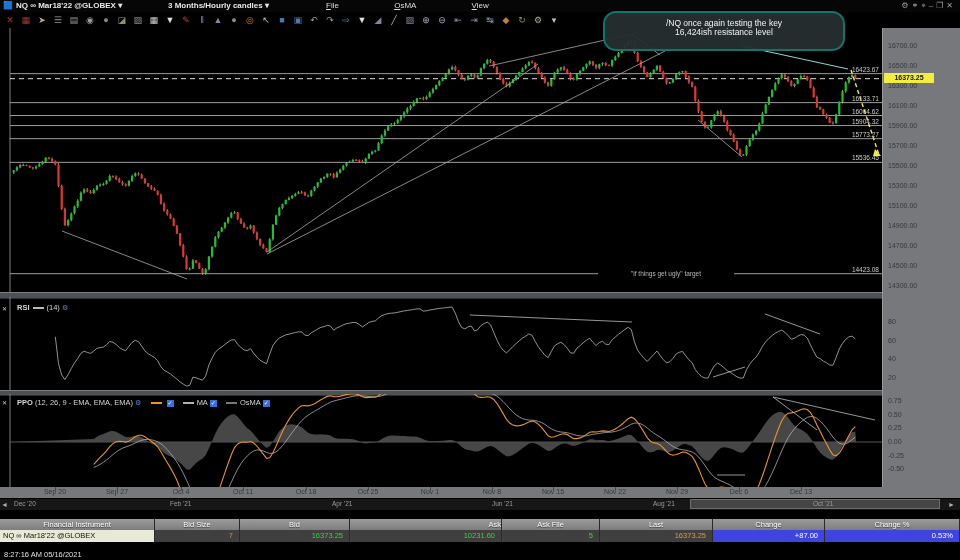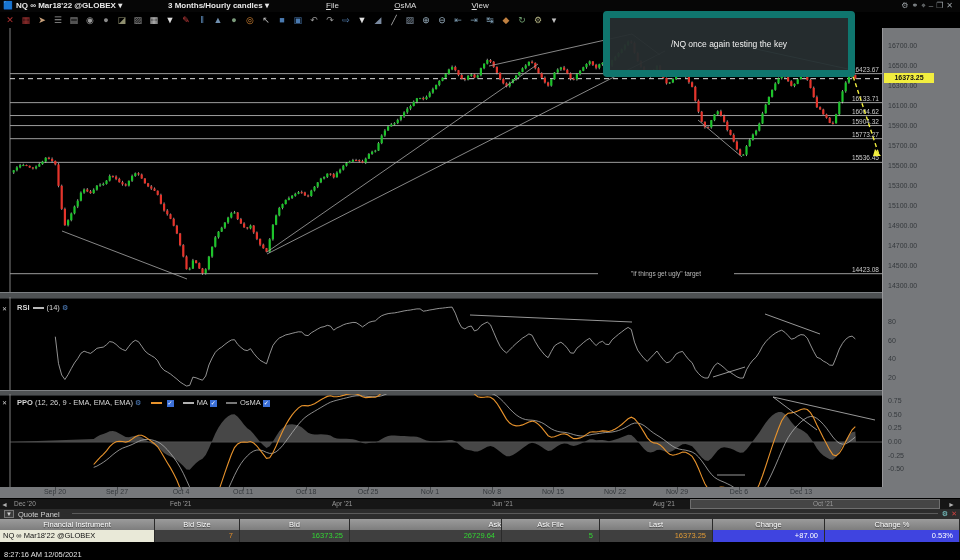--- a/index.html
+++ b/index.html
@@ -19,22 +19,22 @@
   .axlab{position:absolute;left:5px;color:#34383c;font-size:7px;white-space:nowrap;}
   .sep{left:0;width:960px;background:#4e5153;border-top:1px solid #7d8083;border-bottom:1px solid #2c2e30;}
   .pclose{color:#cfcfcf;font-size:6px;left:2px;}
   .phead{color:#d6d6d6;font-size:7.5px;white-space:nowrap;}
   .phead b{font-size:7.5px;}
   .lsample{display:inline-block;width:11px;height:2px;vertical-align:middle;margin:0 3px;}
   .chk{display:inline-block;width:7px;height:7px;background:#3b6fd6;color:#fff;font-size:6px;line-height:7px;
        text-align:center;vertical-align:middle;margin:0 4px 0 2px;}
   
   #callout{left:603px;top:11px;width:238px;height:33px;background:rgba(38,46,48,.96);
-           border:7px solid #0f766e;border-radius:4px;color:#f2f2f2;font-size:8.5px;
-           text-align:center;line-height:1.7;padding-top:19px;z-index:5;}
+           border:2px solid #0f766e;border-radius:13px;color:#f2f2f2;font-size:8.5px;
+           text-align:center;line-height:1.7;padding-top:3px;z-index:5;}
   #price-tag{left:884px;top:73px;width:50px;height:10px;background:#f2ee3f;color:#111;
              font-size:7px;font-weight:bold;text-align:center;line-height:10px;z-index:4;}
   
   #xaxis{left:0;top:487px;width:960px;height:11px;background:#76787b;}
   .xdate{position:absolute;top:1px;color:#34383c;font-size:7px;transform:translateX(-50%);white-space:nowrap;}
   
   #scrollrow{left:0;top:498px;width:960px;height:11px;background:#161616;border-top:1px solid #000;}
   #scroll-thumb{position:absolute;left:690px;top:0;width:250px;height:10px;background:#454545;
                 border:1px solid #6e6e6e;box-sizing:border-box;}
   .smon{position:absolute;top:1px;color:#9a9a9a;font-size:6.5px;white-space:nowrap;}
@@ -667,20 +667,21 @@
       <div class="axlab" style="top: 382.65px;">0.50</div>
       <div class="axlab" style="top: 396.325px;">0.25</div>
       <div class="axlab" style="top: 410px;">0.00</div>
       <div class="axlab" style="top: 423.675px;">-0.25</div>
       <div class="axlab" style="top: 437.35px;">-0.50</div>
     </div>
   <div id="price-tag" class="abs">16373.25</div>
 
   <div id="callout" class="abs">
     <div>/NQ once again testing the key</div>
+    <div style="margin-top:-5px;">16,424ish resistance level</div>
   </div>
 
   <span class="abs pclose" style="top:305px;">✕</span>
   <div class="abs phead" style="left:17px;top:303px;">
     <b>RSI</b><span class="lsample" style="background:#b8b8b8;"></span><span>(14)</span>
     <span style="color:#5588cc;font-size:7px;">⚙</span>
   </div>
 
   <span class="abs pclose" style="top:399px;">✕</span>
   <div class="abs phead" style="left:17px;top:398px;">
@@ -725,44 +726,37 @@
     <div id="scroll-thumb"></div>
     <span class="sarrow" style="left:948px;">►</span>
   <div class="smon" style="left: 14px;">Dec '20</div>
       <div class="smon" style="left: 170px;">Feb '21</div>
       <div class="smon" style="left: 332px;">Apr '21</div>
       <div class="smon" style="left: 492px;">Jun '21</div>
       <div class="smon" style="left: 653px;">Aug '21</div>
       <div class="smon" style="left: 813px;">Oct '21</div>
     </div>
 
-  <div id="qp-head" class="abs">
-    <span style="position:absolute;left:4px;top:1px;font-size:6px;border:1px solid #777;background:#3a3a3a;width:8px;text-align:center;">▼</span>
-    <span style="position:absolute;left:18px;top:1px;">Quote Panel</span>
-    <span style="position:absolute;left:72px;top:4px;right:22px;border-top:1px solid #5a5a5a;"></span>
-    <span style="position:absolute;right:12px;top:1px;color:#7fd4d4;font-size:7px;">⚙</span>
-    <span style="position:absolute;right:3px;top:1px;color:#d04040;font-size:7px;">✕</span>
-  </div>
   <div id="qp-cols" class="abs">
       <div class="qc qh" style="width: 155px;">Financial Instrument</div>
       <div class="qc qh" style="width: 85px;">Bid Size</div>
       <div class="qc qh" style="width: 110px;">Bid</div>
       <div class="qc qh" style="width: 152px; text-align: right;">Ask</div>
       <div class="qc qh" style="width: 98px;">Ask File</div>
       <div class="qc qh" style="width: 113px;">Last</div>
       <div class="qc qh" style="width: 112px;">Change</div>
       <div class="qc qh" style="width: 135px;">Change %</div>
     </div>
   <div id="qp-row" class="abs">
       <div class="qc qv" style="width: 155px; background: rgb(233, 233, 216); color: rgb(17, 17, 17); text-align: left; padding-left: 3px;">NQ ∞ Mar18'22 @GLOBEX</div>
       <div class="qc qv" style="width: 85px; color: rgb(217, 137, 43);">7</div>
       <div class="qc qv" style="width: 110px; color: rgb(51, 214, 51);">16373.25</div>
-      <div class="qc qv" style="width: 152px; color: rgb(51, 214, 51);">26729.64</div>
+      <div class="qc qv" style="width: 152px; color: rgb(51, 214, 51);">10231.60</div>
       <div class="qc qv" style="width: 98px; color: rgb(51, 214, 51);">5</div>
       <div class="qc qv" style="width: 113px; color: rgb(224, 154, 53);">16373.25</div>
       <div class="qc qv" style="width: 112px; background: rgb(63, 68, 224); color: rgb(255, 255, 255);">+87.00</div>
       <div class="qc qv" style="width: 135px; background: rgb(63, 68, 224); color: rgb(255, 255, 255);">0.53%</div>
     </div>
 
   <div id="statusbar" class="abs">
-    <span>8:27:16 AM 12/05/2021</span>
+    <span>8:27:16 AM 05/16/2021</span>
   </div>
 </div>
 
 </body></html>

